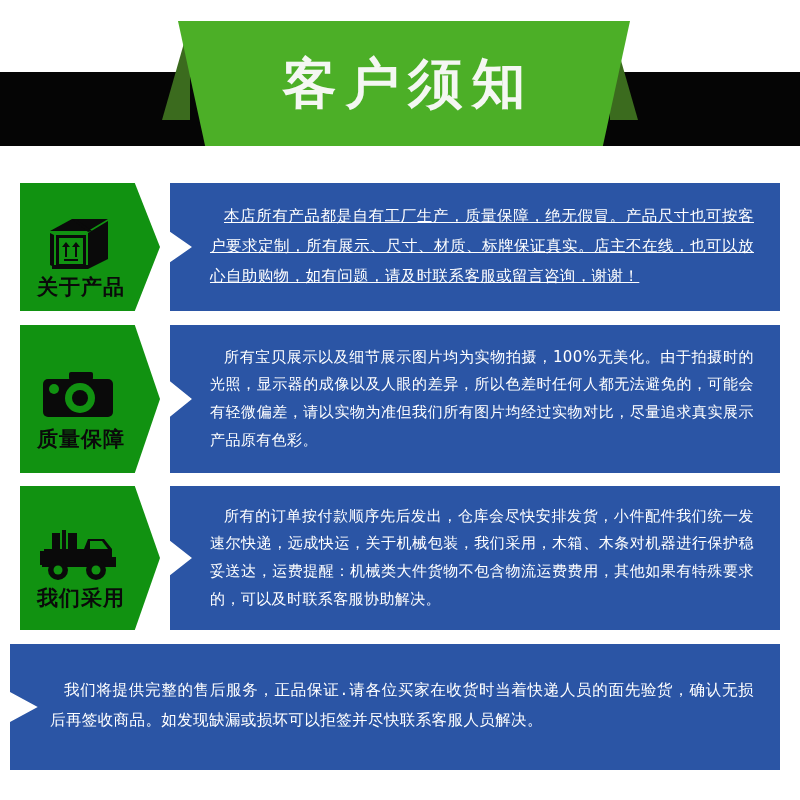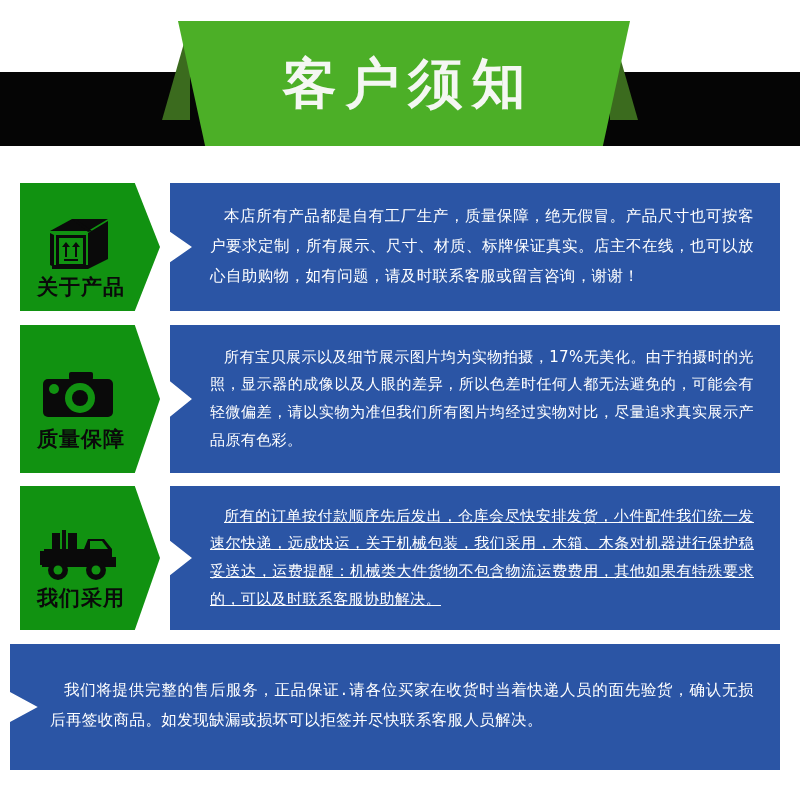--- a/index.html
+++ b/index.html
@@ -138,23 +138,23 @@
     text-align: justify;
     text-indent: 14px;
   }
 
   
   .section-1 { height: 128px; margin-top: 13px; }
   .section-2 { height: 148px; margin-top: 14px; }
   .section-3 { height: 144px; margin-top: 13px; }
   .section-4 { height: 126px; margin-top: 14px; }
 
-  .section-1 .panel-text { font-size: 15.5px; }
+  .section-1 .panel-text { font-size: 15.5px; text-decoration: underline; }
   .section-2 .panel-text { font-size: 15px; line-height: 1.85; }
-  .section-3 .panel-text { font-size: 15px; line-height: 1.85; text-decoration: underline; }
+  .section-3 .panel-text { font-size: 15px; line-height: 1.85; }
   .section-4 .panel-text { font-size: 15.5px; line-height: 1.92; font-family: Liberation Mono, monospace; }
 </style>
 </head>
 <body>
 
 <div class="banner">
   <div class="banner-blackbar"></div>
   <div class="banner-fold-left"></div>
   <div class="banner-fold-right"></div>
   <div class="banner-ribbon">
@@ -204,21 +204,21 @@
             <rect x="4" y="11" width="70" height="38" rx="5"></rect>
           </g>
           <circle cx="41" cy="30" r="15" fill="#119211"></circle>
           <circle cx="41" cy="30" r="8" fill="#0a0a0a"></circle>
           <circle cx="15" cy="21" r="5" fill="#119211"></circle>
         </svg>
       </div>
       <div class="badge-label">质量保障</div>
     </div>
     <div class="panel">
-      <div class="panel-text">所有宝贝展示以及细节展示图片均为实物拍摄，17%无美化。由于拍摄时的光照，显示器的成像以及人眼的差异，所以色差时任何人都无法避免的，可能会有轻微偏差，请以实物为准但我们所有图片均经过实物对比，尽量追求真实展示产品原有色彩。</div>
+      <div class="panel-text">所有宝贝展示以及细节展示图片均为实物拍摄，100%无美化。由于拍摄时的光照，显示器的成像以及人眼的差异，所以色差时任何人都无法避免的，可能会有轻微偏差，请以实物为准但我们所有图片均经过实物对比，尽量追求真实展示产品原有色彩。</div>
     </div>
   </div>
 
   <div class="section section-3">
     <div class="badge">
       <div class="badge-icon">
         <svg width="82" height="56" viewBox="0 0 82 56">
           <g fill="#0a0a0a">
             <rect x="14" y="6" width="8" height="16"></rect>
             <rect x="24" y="3" width="4" height="19"></rect>

